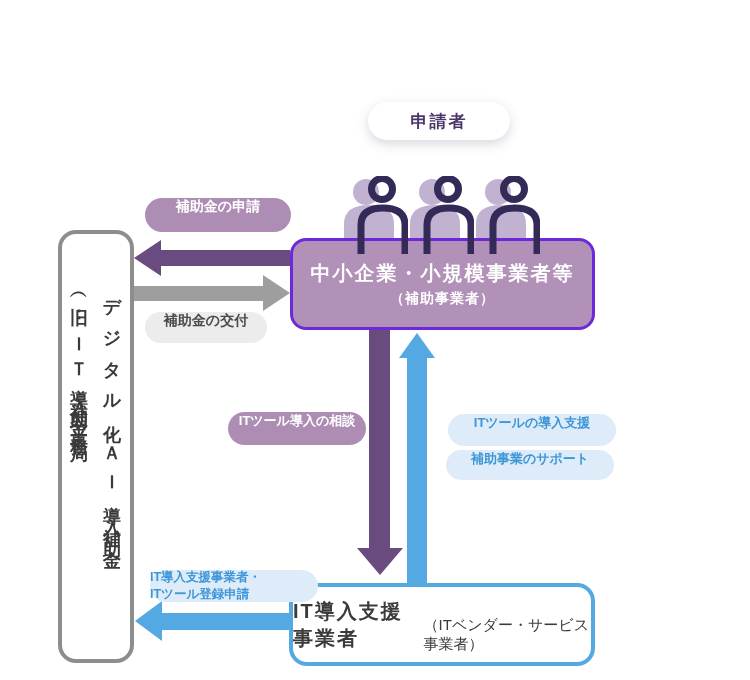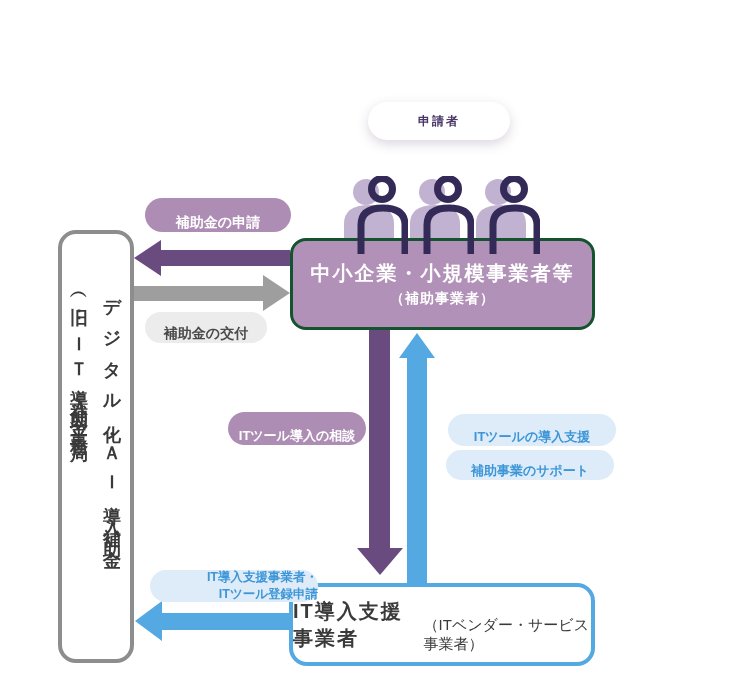--- a/index.html
+++ b/index.html
@@ -12,28 +12,28 @@
   .title{
     left:88px;top:44px;width:560px;
     font-size:19px;font-weight:bold;color:#e0332d;letter-spacing:0.5px;
   }
 
   .badge{
     left:368px;top:102px;width:142px;height:38px;
     background:#ffffff;border-radius:19px;
     box-shadow:0 4px 12px rgba(90,70,110,0.22);
     display:flex;align-items:center;justify-content:center;
-    font-size:12px;font-weight:bold;color:#4a3668;letter-spacing:2px;
+    font-size:17px;font-weight:bold;color:#4a3668;letter-spacing:2px;
     z-index:4;
   }
 
   
   .sme-box{
     left:290px;top:238px;width:305px;height:92px;box-sizing:border-box;
-    background:#b191b7;border:3px solid #14532d;border-radius:16px;
+    background:#b191b7;border:3px solid #6d28d9;border-radius:16px;
     display:flex;flex-direction:column;align-items:center;justify-content:center;
     z-index:2;
   }
   .sme-box .l1{font-size:20px;font-weight:bold;color:#ffffff;letter-spacing:2px;}
   .sme-box .l2{font-size:14px;font-weight:bold;color:#ffffff;margin-top:3px;letter-spacing:1px;}
 
   
   .office-box{
     left:58px;top:230px;width:76px;height:433px;box-sizing:border-box;
     background:#ffffff;border:4px solid #8d8d8d;border-radius:18px;
@@ -52,21 +52,21 @@
     left:289px;top:583px;width:306px;height:83px;box-sizing:border-box;
     background:#ffffff;border:4px solid #55a9e2;border-radius:18px;
     display:flex;flex-direction:row;align-items:center;justify-content:center;
     z-index:2;
   }
   .vendor-box .l1{font-size:20px;font-weight:bold;color:#3a3a3a;letter-spacing:2px;}
   .vendor-box .l2{font-size:15px;color:#3a3a3a;margin-top:20px;}
 
   
   .pill{
-    border-radius:20px;display:flex;align-items:flex-end;justify-content:center;
+    border-radius:20px;display:flex;align-items:flex-start;justify-content:center;
     font-weight:bold;z-index:3;text-align:center;
   }
   .pill-mauve{background:#ae8db4;color:#ffffff;}
   .pill-gray{background:#ececec;color:#4a4a4a;}
   .pill-blue{background:#ddecf8;color:#3e96d8;}
 
   .pill-apply{left:145px;top:198px;width:146px;height:34px;font-size:14px;}
   .pill-grant{left:145px;top:312px;width:122px;height:31px;font-size:14px;}
   .pill-consult{left:228px;top:412px;width:138px;height:33px;font-size:13px;}
   .pill-support1{left:448px;top:414px;width:168px;height:32px;font-size:13px;}

